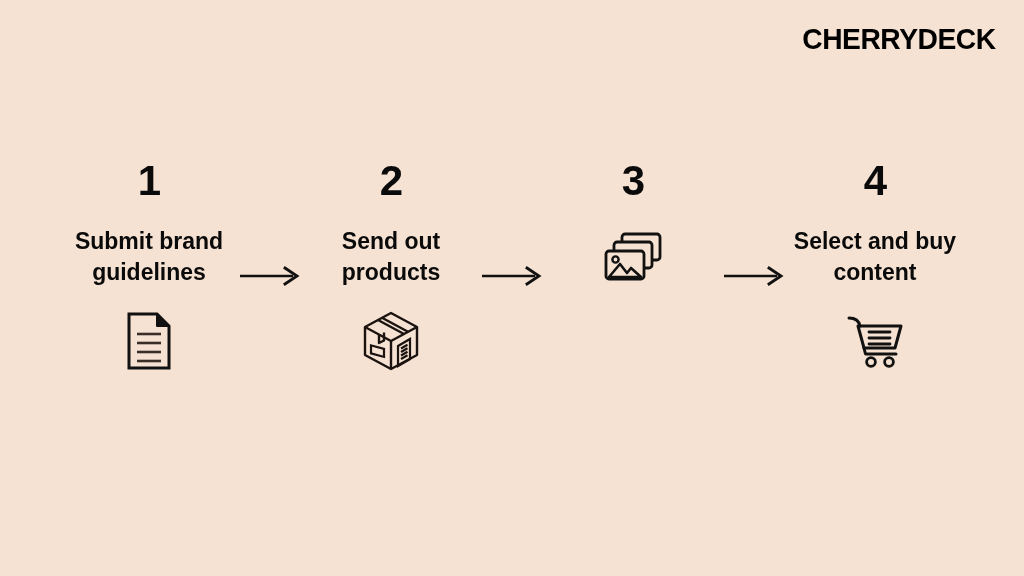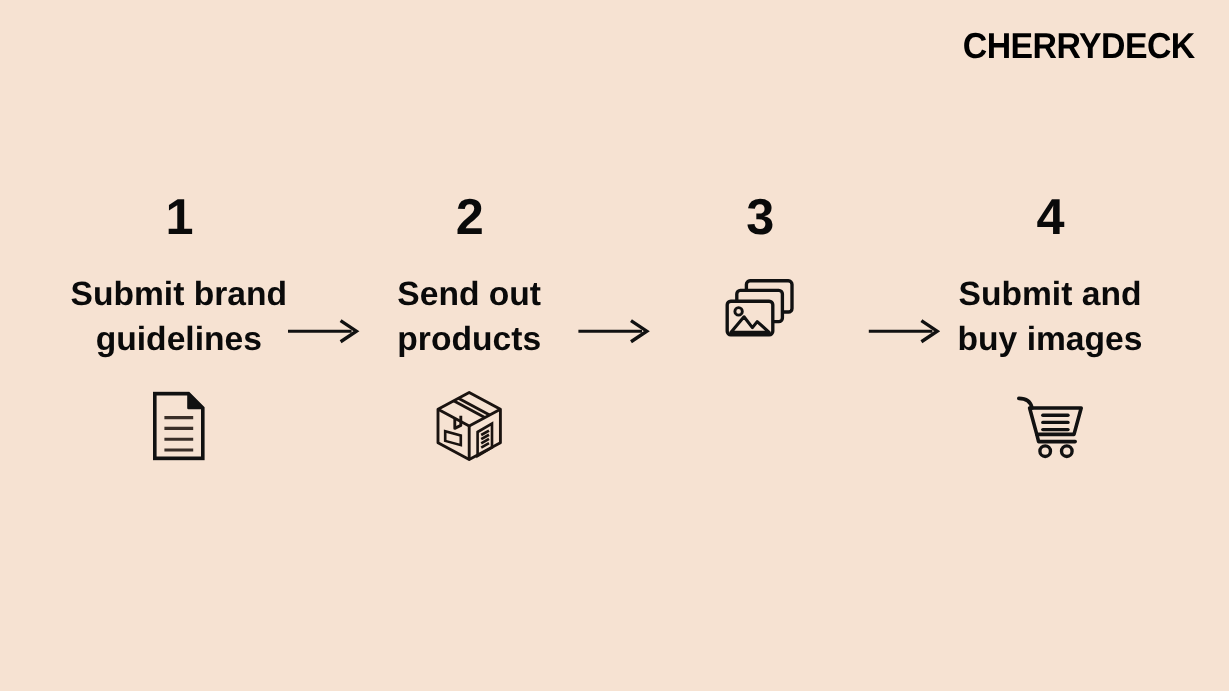--- a/index.html
+++ b/index.html
@@ -53,21 +53,21 @@
   .step-number {
     font-size: 42px;
     font-weight: bold;
     color: #0a0a0a;
     line-height: 1;
     margin-bottom: 24px;
     letter-spacing: -1px;
   }
 
   .step-label {
-    font-size: 28px;
+    font-size: 23px;
     font-weight: bold;
     color: #0a0a0a;
     text-align: center;
     line-height: 1.35;
     width: 185px;
     margin-bottom: 22px;
   }
 
   .step-icon {
     width: 60px;
@@ -173,21 +173,21 @@
 
   <div class="arrow">
     <svg width="62" height="22" viewBox="0 0 62 22">
       <line x1="1" y1="11" x2="54" y2="11" stroke="#111" stroke-width="2.6"></line>
       <polyline points="46,3 58,11 46,19" fill="none" stroke="#111" stroke-width="2.8" stroke-linecap="square"></polyline>
     </svg>
   </div>
 
   <div class="step">
     <div class="step-number">4</div>
-    <div class="step-label">Submit and buy images</div>
+    <div class="step-label">Select and buy content</div>
     <div class="step-icon">
       <svg width="60" height="56" viewBox="0 0 60 56">
         <g fill="none" stroke="#111" stroke-width="3" stroke-linecap="round" stroke-linejoin="round">
 
           <path d="M4 5 C11 5 14 8 15 13"></path>
 
           <path d="M13 13 H56 L50 35 H19 Z"></path>
 
           <path d="M19 35 L20.5 41 H51"></path>
         </g>

